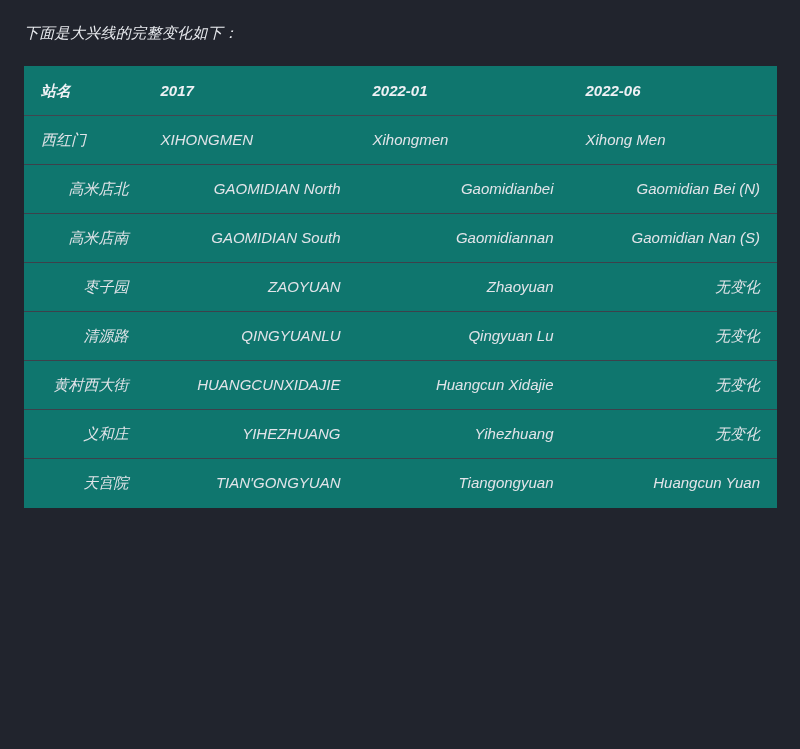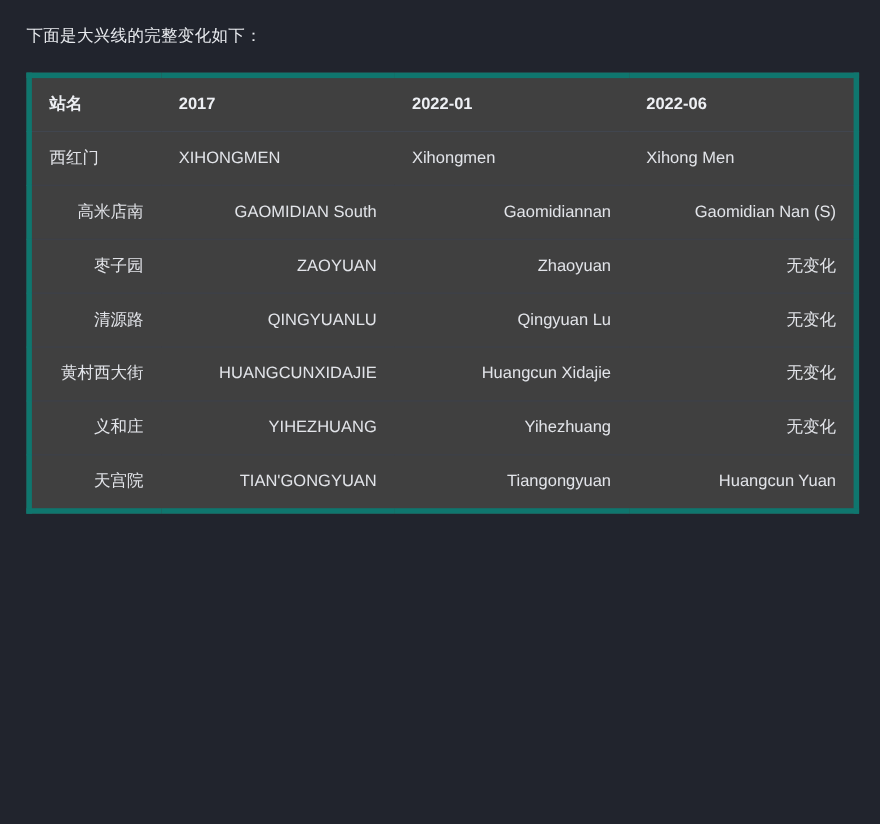--- a/index.html
+++ b/index.html
@@ -5,34 +5,35 @@
   * { margin: 0; padding: 0; box-sizing: border-box; }
   html, body {
     width: 800px;
     height: 749px;
     background: #21242d;
     font-family: "Liberation Sans", "DejaVu Sans", sans-serif;
     overflow: hidden;
   }
   .page {
     padding: 22px 24px 0 24px;
+    font-style: italic;
   }
   .page-title {
     color: #e9ebef;
     font-size: 15px;
     line-height: 22px;
     letter-spacing: 0.3px;
   }
   table.changes {
     margin-top: 22px;
     width: 752px;
     border-collapse: collapse;
     table-layout: fixed;
-    background: #404040;
-    border: 5px solid #0f766e;
+    background: #0f766e;
+    border: 1px solid #0f766e;
   }
   col.c1 { width: 120px; }
   col.c2 { width: 212px; }
   col.c3 { width: 213px; }
   col.c4 { width: 207px; }
   th, td {
     text-align: left;
     vertical-align: top;
     padding: 13px 16px;
     font-size: 15px;
@@ -72,20 +73,26 @@
         </tr>
     </thead>
     <tbody>
         <tr>
           <td>西红门</td>
           <td>XIHONGMEN</td>
           <td>Xihongmen</td>
           <td>Xihong Men</td>
         </tr>
         <tr>
+          <td>高米店北</td>
+          <td>GAOMIDIAN North</td>
+          <td>Gaomidianbei</td>
+          <td>Gaomidian Bei (N)</td>
+        </tr>
+        <tr>
           <td>高米店南</td>
           <td>GAOMIDIAN South</td>
           <td>Gaomidiannan</td>
           <td>Gaomidian Nan (S)</td>
         </tr>
         <tr>
           <td>枣子园</td>
           <td>ZAOYUAN</td>
           <td>Zhaoyuan</td>
           <td>无变化</td>

